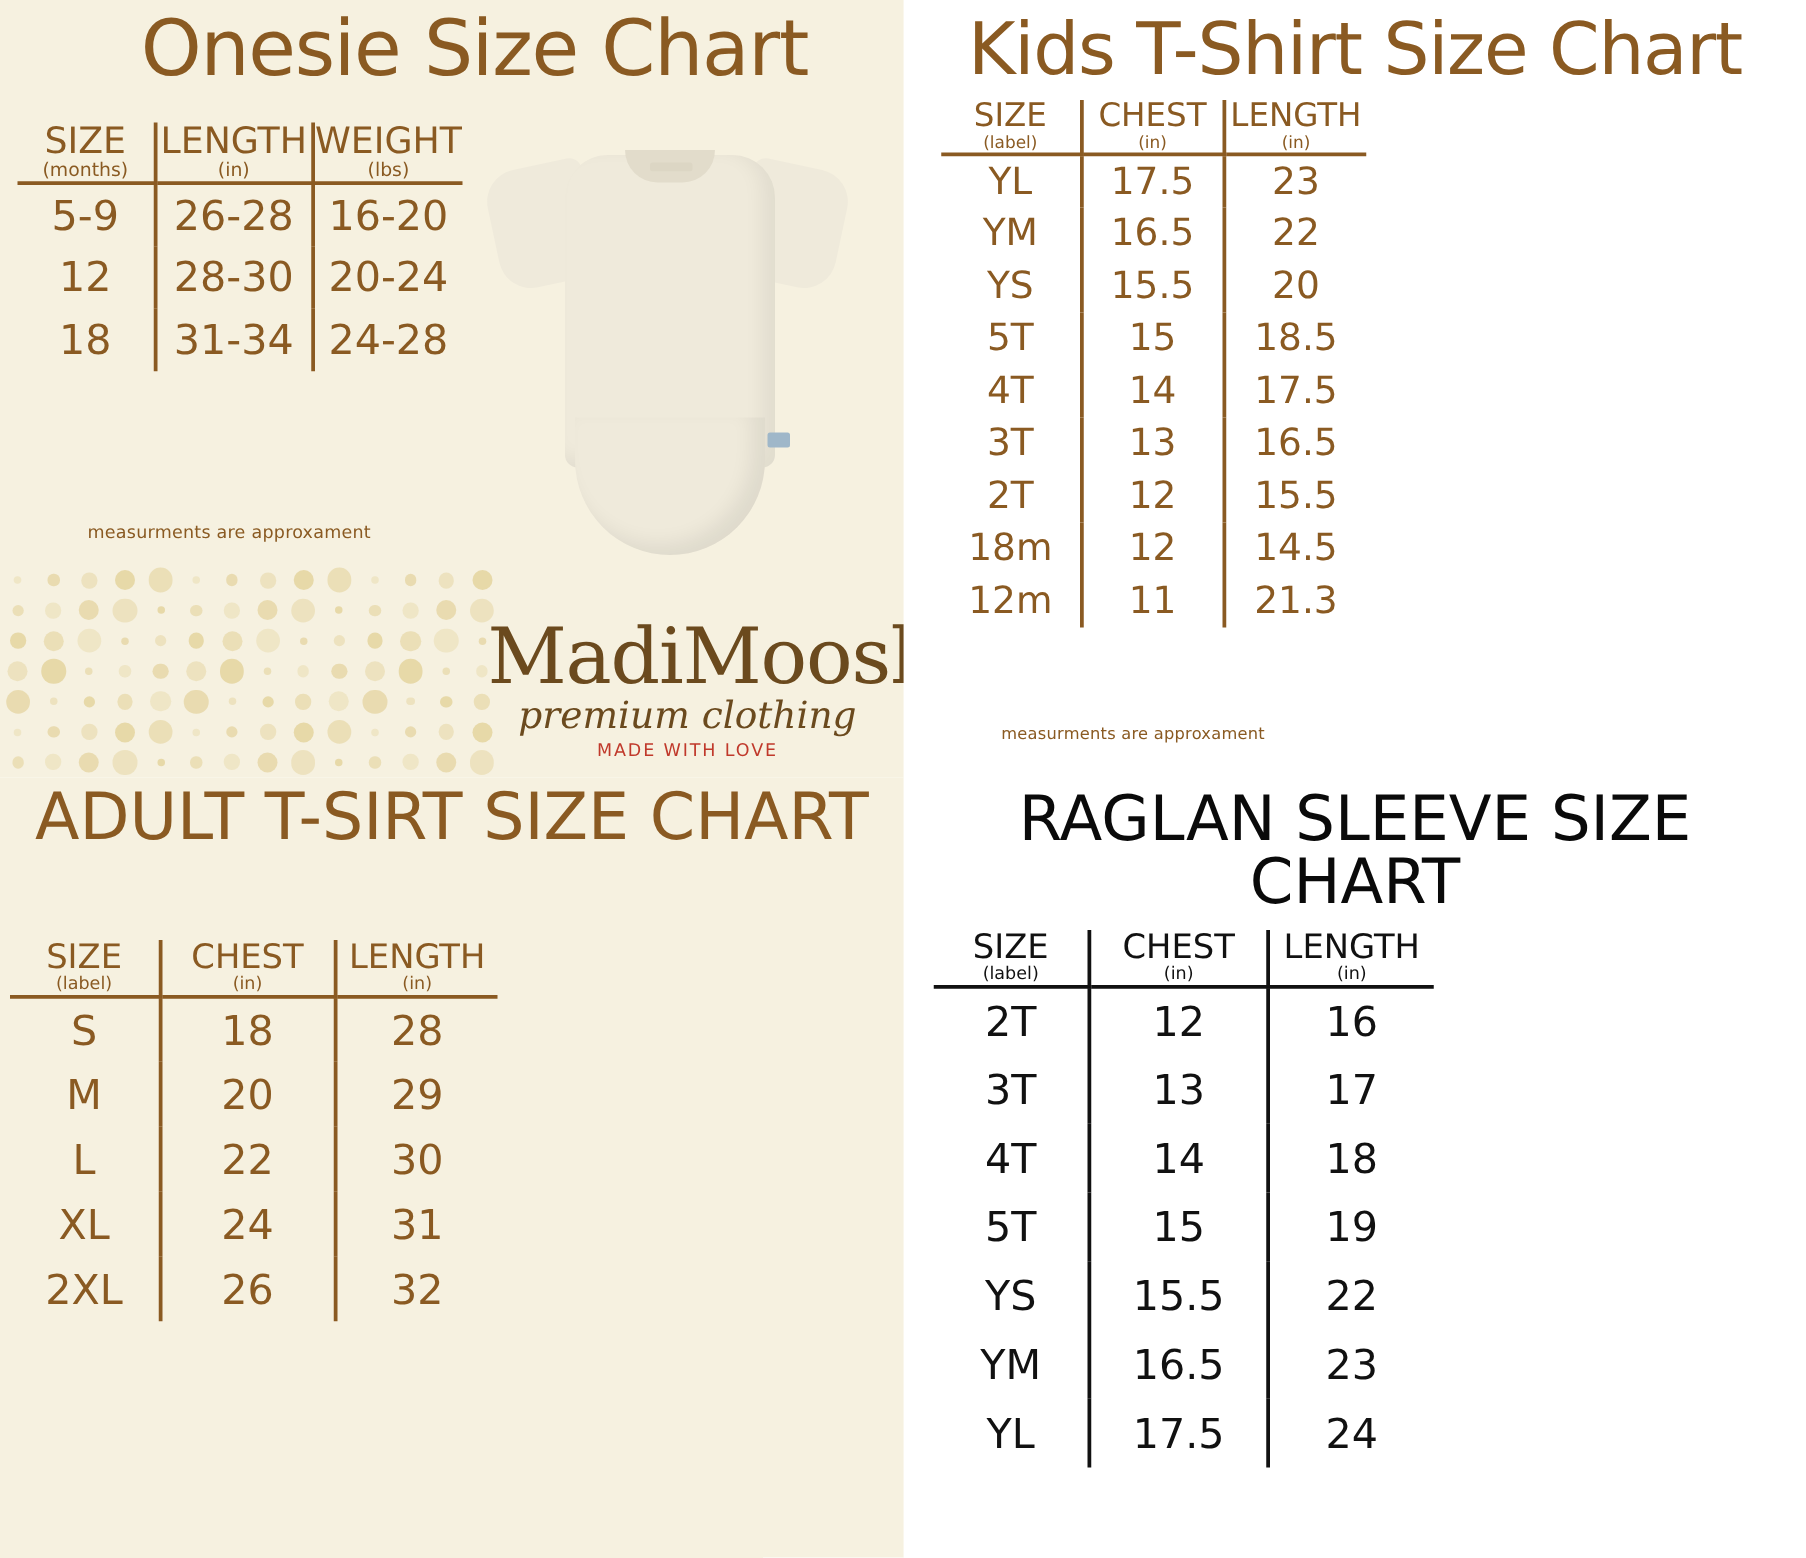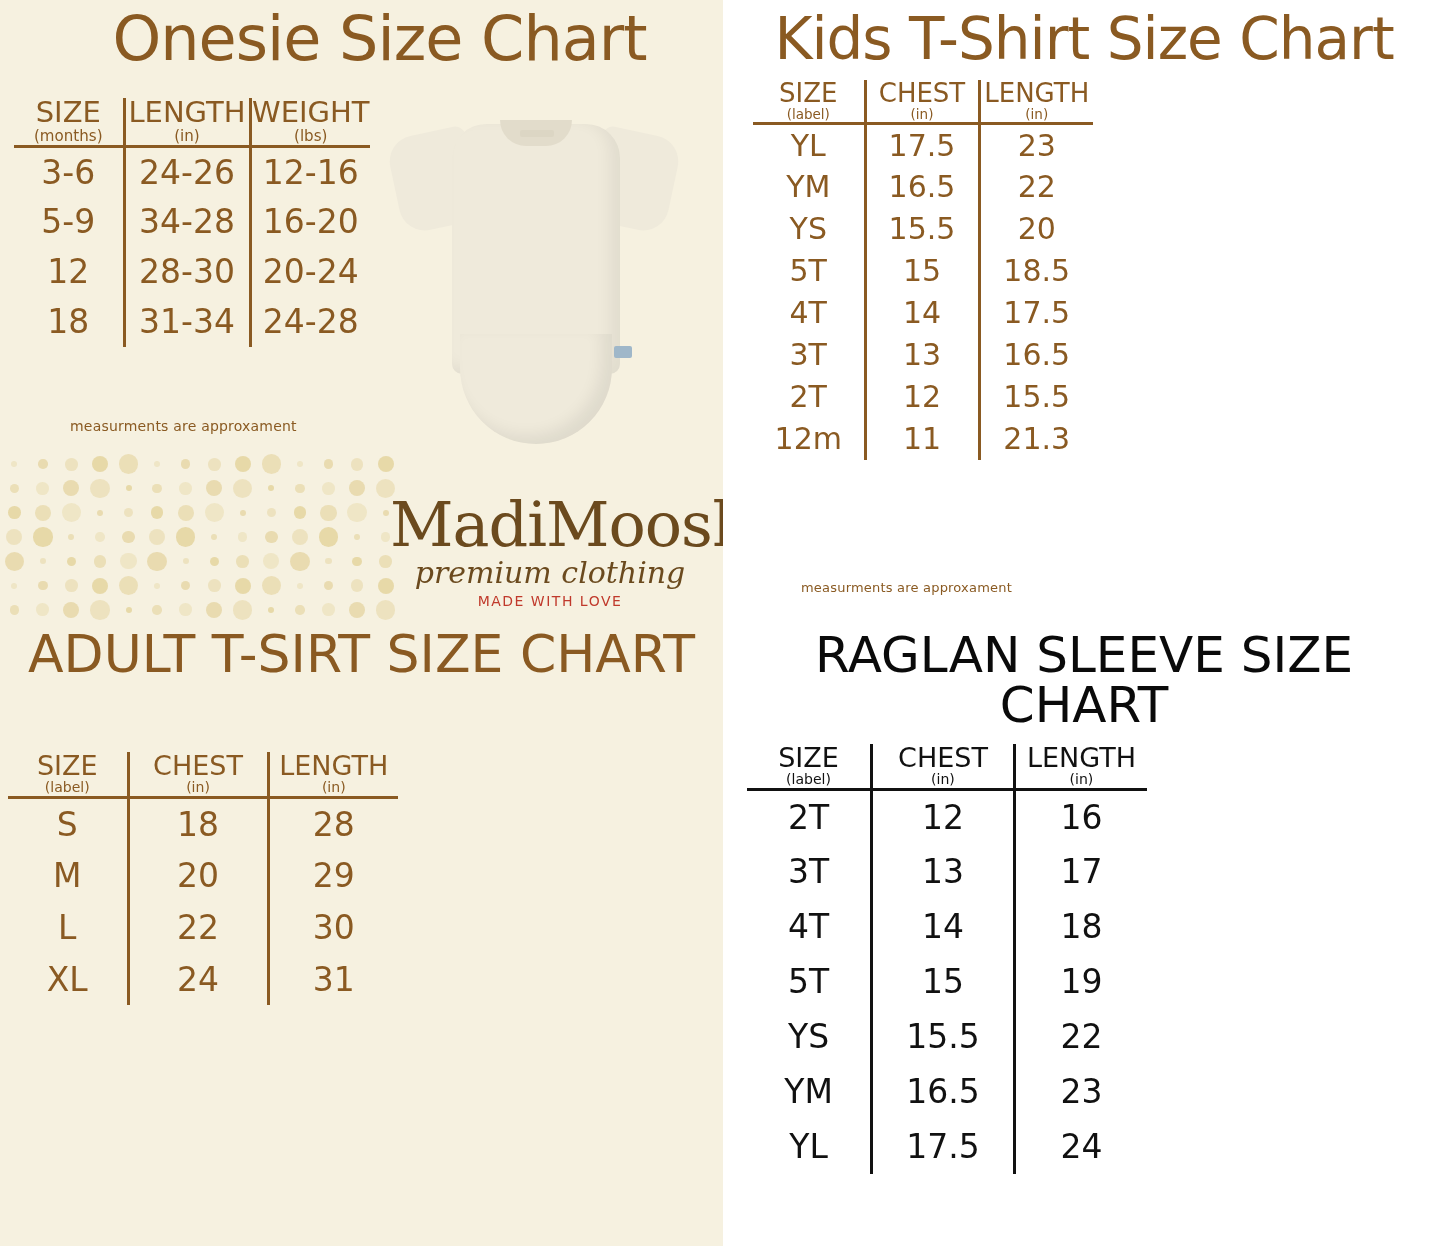--- a/index.html
+++ b/index.html
@@ -540,27 +540,22 @@
             <span class="hdr-sub">(in)</span>
           </th>
           <th class="c3 brown">
             <span class="hdr-main">WEIGHT</span>
             <span class="hdr-sub">(lbs)</span>
           </th>
         </tr>
       </thead>
       <tbody>
         <tr>
-          <td class="c1 brown">3-6</td>
-          <td class="c2 brown">24-26</td>
-          <td class="c3 brown">12-16</td>
-        </tr>
-        <tr>
           <td class="c1 brown">5-9</td>
-          <td class="c2 brown">34-28</td>
+          <td class="c2 brown">26-28</td>
           <td class="c3 brown">16-20</td>
         </tr>
         <tr>
           <td class="c1 brown">12</td>
           <td class="c2 brown">28-30</td>
           <td class="c3 brown">20-24</td>
         </tr>
         <tr>
           <td class="c1 brown">18</td>
           <td class="c2 brown">31-34</td>
@@ -638,20 +633,25 @@
           <td class="c1 brown">3T</td>
           <td class="c2 brown">13</td>
           <td class="c3 brown">16.5</td>
         </tr>
         <tr>
           <td class="c1 brown">2T</td>
           <td class="c2 brown">12</td>
           <td class="c3 brown">15.5</td>
         </tr>
         <tr>
+          <td class="c1 brown">18m</td>
+          <td class="c2 brown">12</td>
+          <td class="c3 brown">14.5</td>
+        </tr>
+        <tr>
           <td class="c1 brown">12m</td>
           <td class="c2 brown">11</td>
           <td class="c3 brown">21.3</td>
         </tr>
       </tbody>
     </table>
 
     <div class="footnote fn-kids">measurments are approxament</div>
 
   </div>
@@ -691,20 +691,25 @@
         <tr>
           <td class="c1 brown">L</td>
           <td class="c2 brown">22</td>
           <td class="c3 brown">30</td>
         </tr>
         <tr>
           <td class="c1 brown">XL</td>
           <td class="c2 brown">24</td>
           <td class="c3 brown">31</td>
         </tr>
+        <tr>
+          <td class="c1 brown">2XL</td>
+          <td class="c2 brown">26</td>
+          <td class="c3 brown">32</td>
+        </tr>
       </tbody>
     </table>
 
   </div>
 
   <div class="panel p-raglan">
 
     <h1 class="title title-black">RAGLAN SLEEVE SIZE CHART</h1>
 
     <table class="sizetable tbl-raglan">

